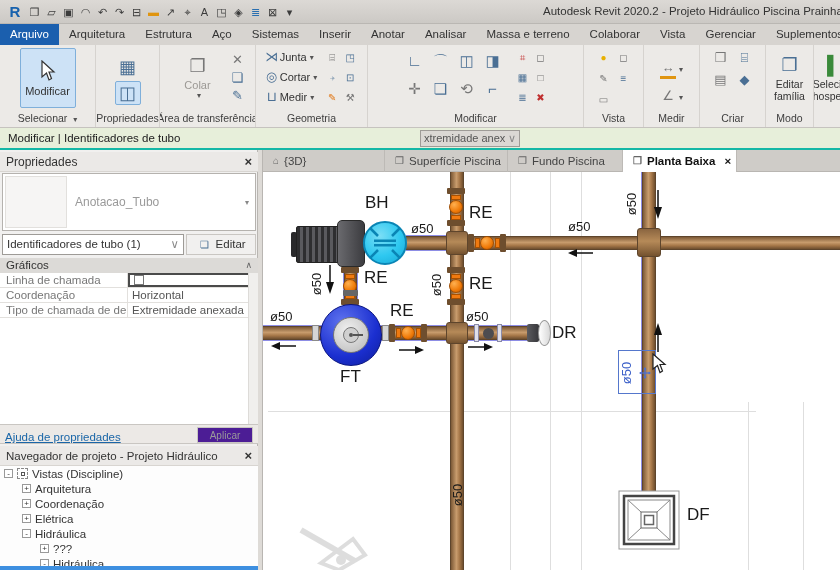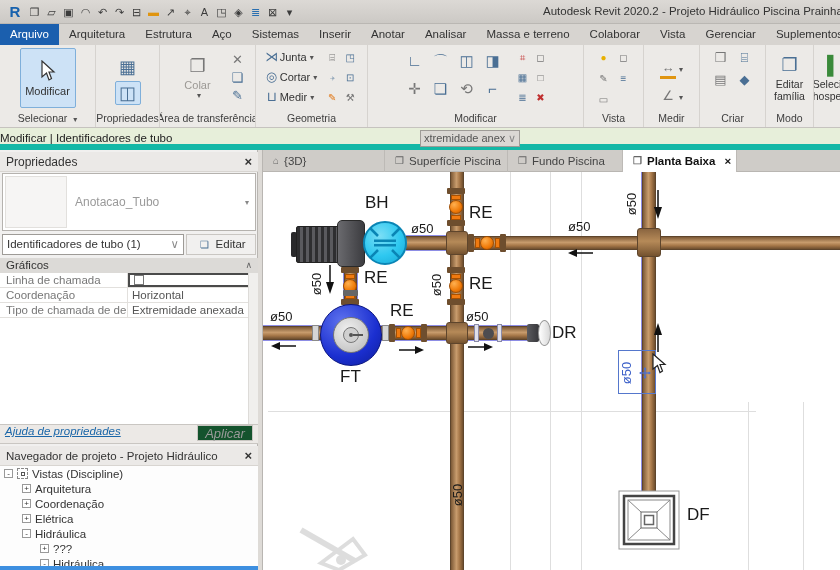--- a/index.html
+++ b/index.html
@@ -36,44 +36,44 @@
   .ic.med { font-size:15px; line-height:22px; min-width:24px; }
   .icobtn { display:block; width:26px; height:24px; text-align:center; line-height:24px; border:1px solid transparent; border-radius:2px; }
   .icobtn.sel { background:#cde2f6; border-color:#7fafda; }
   .georow { display:flex; align-items:center; height:18px; font-size:11px; color:#333; }
   .caret { font-size:8px; color:#555; margin-left:3px; }
   .grid2 { display:grid; grid-template-columns:24px 24px; }
   .grid4 { display:grid; grid-template-columns:26px 26px 26px 26px; }
   .mini { font-size:10px; line-height:16px; min-width:16px; }
 
   
-  .optbar { left:0; top:128px; width:840px; height:22px; background:#e7efda; border-bottom:6px solid #14b8a6; font-size:11.5px; color:#222; line-height:21px; padding-left:0; }
+  .optbar { left:0; top:128px; width:840px; height:22px; background:#e7efda; border-bottom:2px solid #14b8a6; font-size:11.5px; color:#222; line-height:21px; padding-left:8px; }
   .optdrop { position:absolute; left:420px; top:2px; width:100px; height:17px; background:#dbd8d4; border:1px solid #9e9b97; font-size:11px; color:#555; line-height:15px; padding:0 3px; display:flex; justify-content:space-between; }
 
   
   .leftpanel { left:0; top:150px; width:258px; height:420px; background:#f1f0ef; border-right:1px solid #b9b6b2; }
   .phdr { position:absolute; left:0; width:258px; height:20px; background:#ebe9e7; font-size:12px; color:#333; line-height:20px; padding:0 6px; display:flex; justify-content:space-between; border-bottom:1px solid #d8d5d1; }
   .closex { font-size:13px; color:#333; font-weight:bold; }
   .typesel { position:absolute; left:2px; top:23px; width:254px; height:58px; background:#fff; border:1px solid #b5b2ae; display:flex; align-items:center; }
   .thumb { width:62px; height:52px; margin-left:2px; background:#f6f5f4; border:1px solid #e2e0dd; }
   .typetext { flex:1; padding-left:8px; font-size:12px; color:#9a9a9a; line-height:16px; }
   .filterrow { position:absolute; left:2px; top:84px; width:254px; height:21px; display:flex; }
   .seldrop { flex:1; background:#fff; border:1px solid #9e9b97; font-size:11.5px; color:#333; line-height:19px; padding:0 4px; display:flex; justify-content:space-between; }
   .edittype { width:70px; margin-left:2px; font-size:11.5px; color:#333; line-height:19px; text-align:center; background:#f1f0ef; border:1px solid #c9c6c2; }
   .sechdr { position:absolute; left:0; top:108px; width:258px; height:15px; background:#dcdad7; font-size:11.5px; color:#333; line-height:15px; padding:0 6px; display:flex; justify-content:space-between; }
   .prow { position:absolute; left:0; width:258px; height:15px; font-size:11.5px; display:flex; background:#fff; border-bottom:1px solid #e2e0dd; }
   .prow .lab { width:128px; color:#777; line-height:14px; padding-left:6px; border-right:1px solid #e2e0dd; overflow:hidden; white-space:nowrap; }
   .prow .val { flex:1; color:#555; line-height:14px; padding-left:4px; overflow:hidden; white-space:nowrap; }
   .prow .val.selcell { border:2px solid #4a4a4a; line-height:11px; }
   .chk { display:inline-block; width:10px; height:10px; border:1px solid #777; background:#fff; margin-top:0px; }
   .whitearea { position:absolute; left:0; top:168px; width:248px; height:106px; background:#fff; }
   .scrollstrip { position:absolute; left:248px; top:123px; width:10px; height:151px; background:#f0efed; border-left:1px solid #dddbd8; }
-  .helprow { position:absolute; left:0; top:274px; width:258px; height:20px; background:#ece9e6; border-top:1px solid #c9c6c2; border-bottom:1px solid #c9c6c2; display:flex; align-items:flex-start; justify-content:space-between; padding:0 5px;font-style:italic; }
+  .helprow { position:absolute; left:0; top:274px; width:258px; height:20px; background:#ece9e6; border-top:1px solid #c9c6c2; border-bottom:1px solid #c9c6c2; display:flex; align-items:flex-end; justify-content:space-between; padding:0 5px; }
   .helplink { font-size:11.5px; color:#1a66a8; text-decoration:underline; }
-  .applybtn { width:56px; height:16px; font-size:13px; color:#9a9a9a; text-align:center; line-height:15px; background:#14532d; border:1px solid #c9c6c2; }
+  .applybtn { width:56px; height:16px; font-size:10px; color:#9a9a9a; text-align:center; line-height:15px; background:#4c1d95; border:1px solid #c9c6c2; }
   .bhdr { top:296px; }
   .tree { position:absolute; left:0; top:316px; width:258px; height:104px; background:#fdfdfd; overflow:hidden; }
   .trow { display:flex; align-items:center; height:15px; font-size:11.5px; color:#333; white-space:nowrap; }
   .expbox { display:inline-block; width:9px; height:9px; border:1px solid #999; background:#fff; font-size:8px; line-height:7px; text-align:center; color:#333; margin-right:4px; flex:0 0 auto; }
   .viewsic { display:inline-block; width:11px; height:11px; border:1px dashed #888; margin-right:4px; position:relative; }
   .viewsic i { position:absolute; left:3px; top:3px; width:4px; height:4px; border:1px solid #555; }
   .selrow-partial { position:absolute; left:0; bottom:0; width:258px; height:4px; background:#3d8fe0; }
   .splitter { left:258px; top:150px; width:5px; height:420px; background:#dedbd7; border-right:1px solid #b9b6b2; }
 
   

